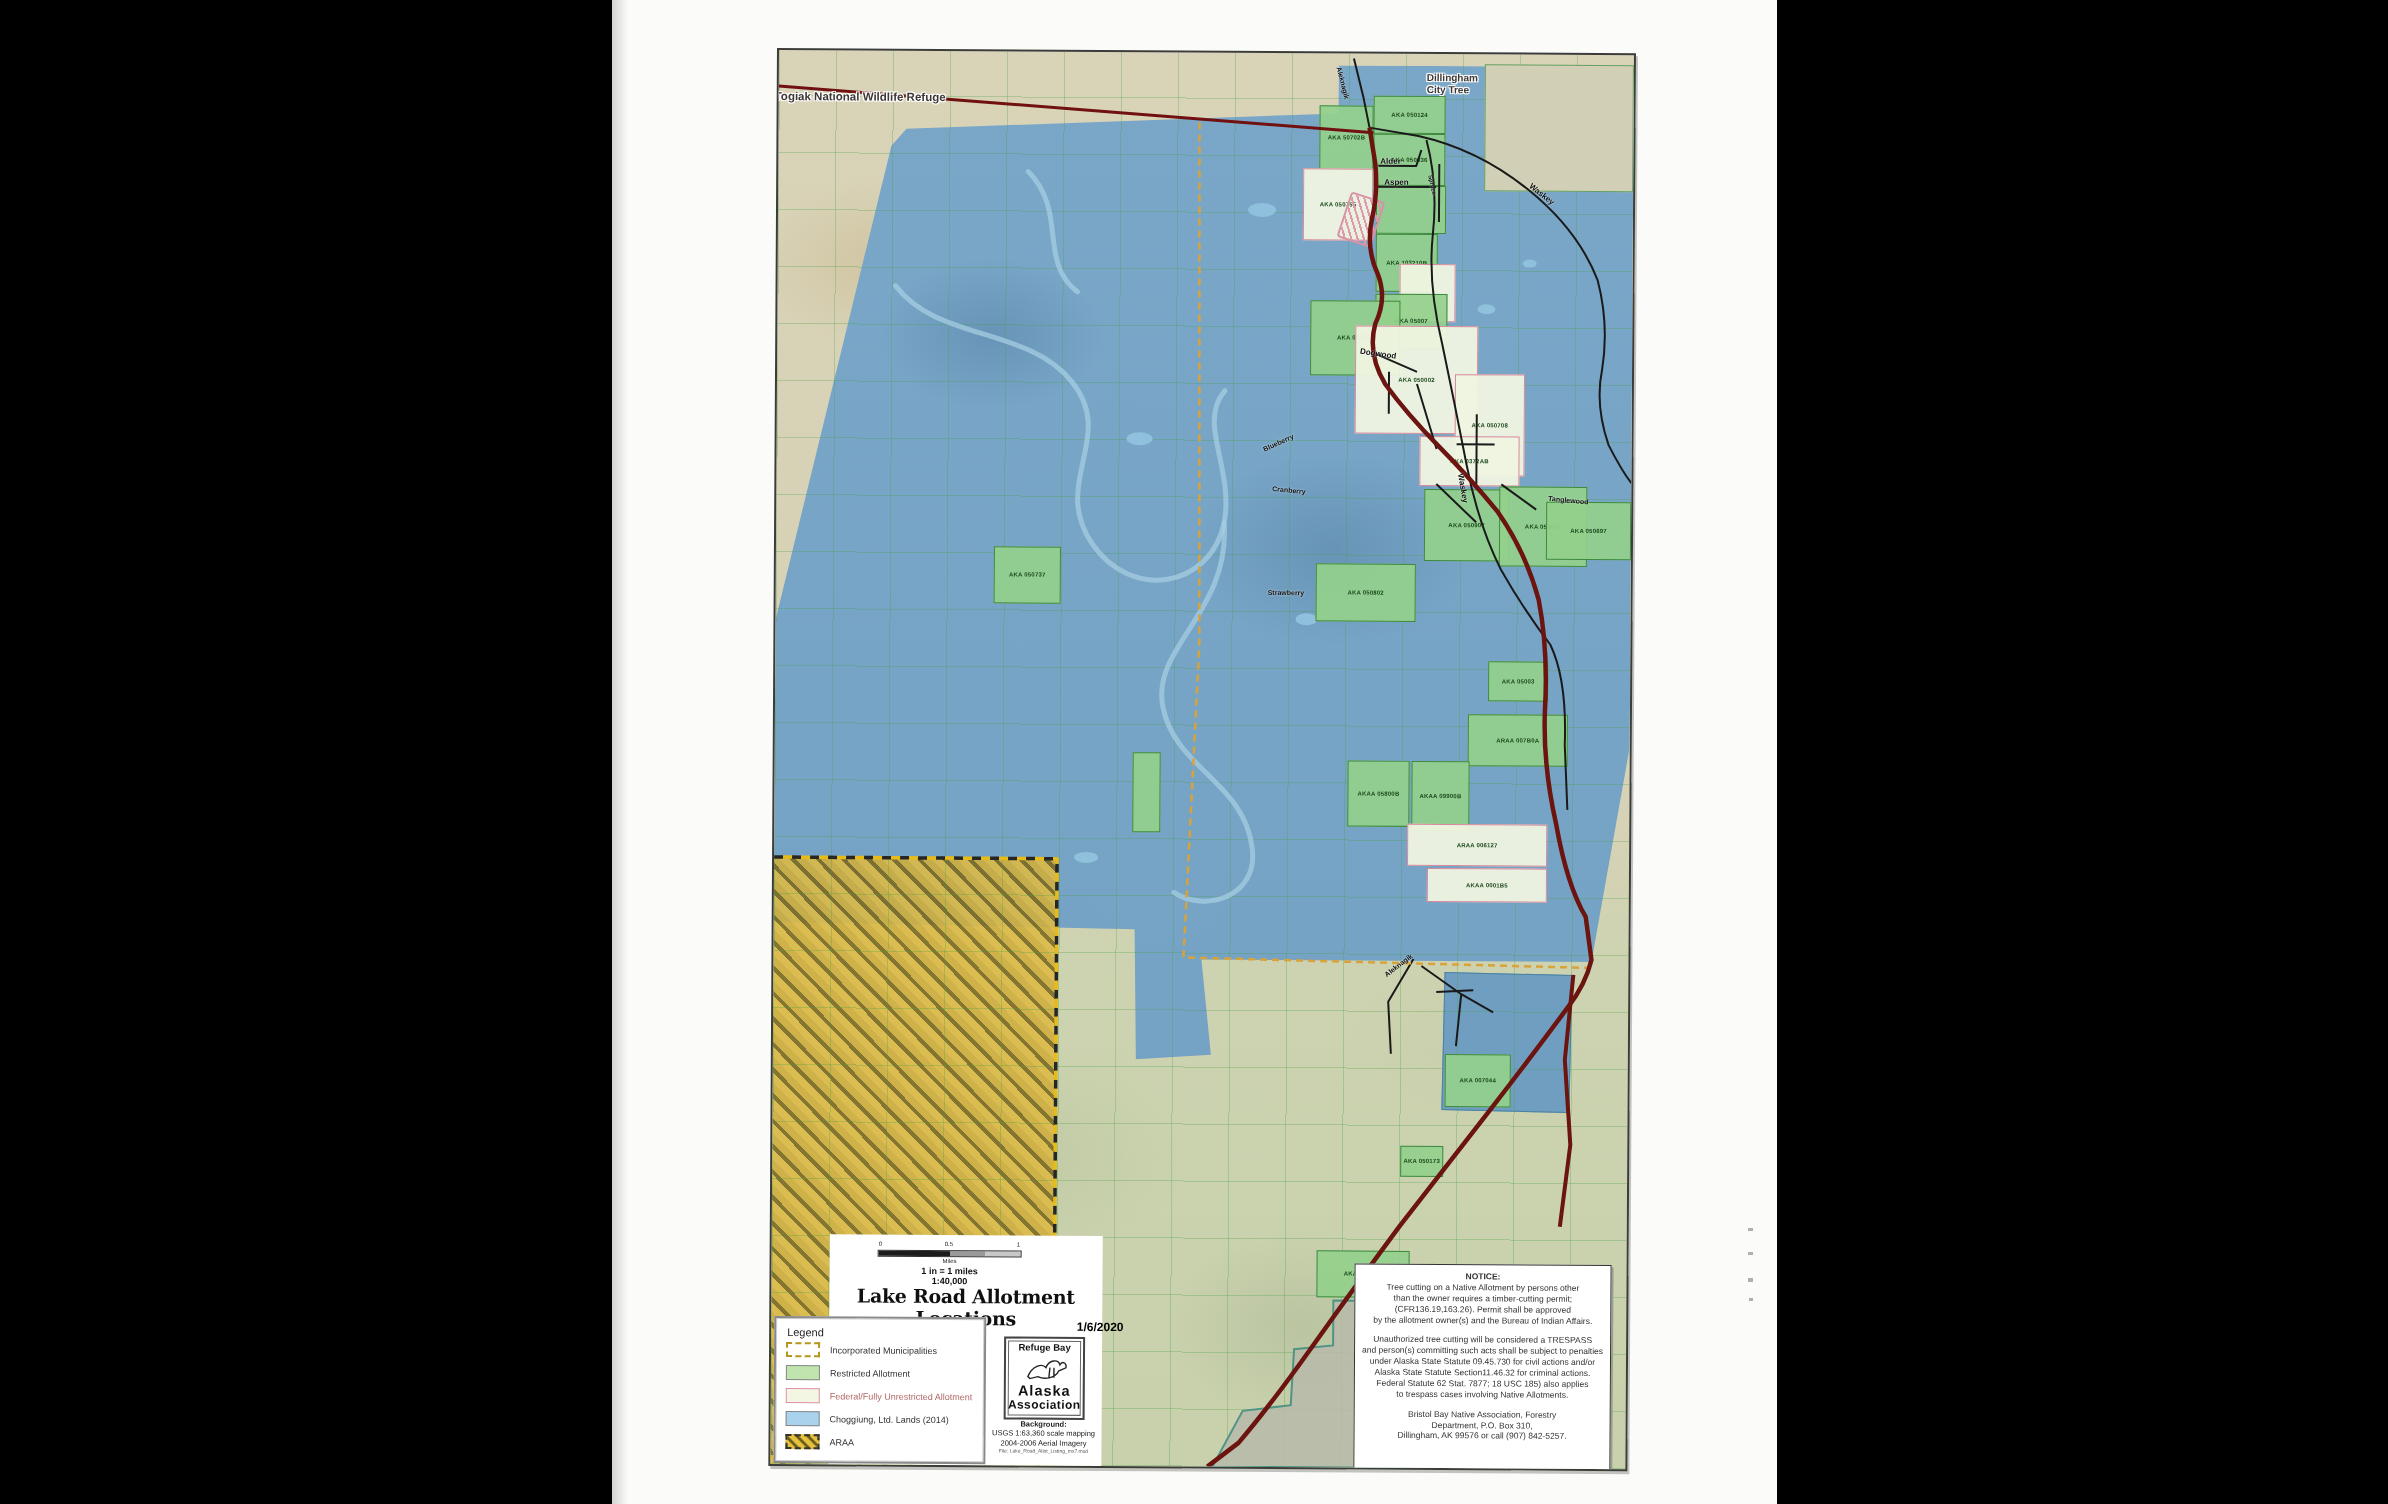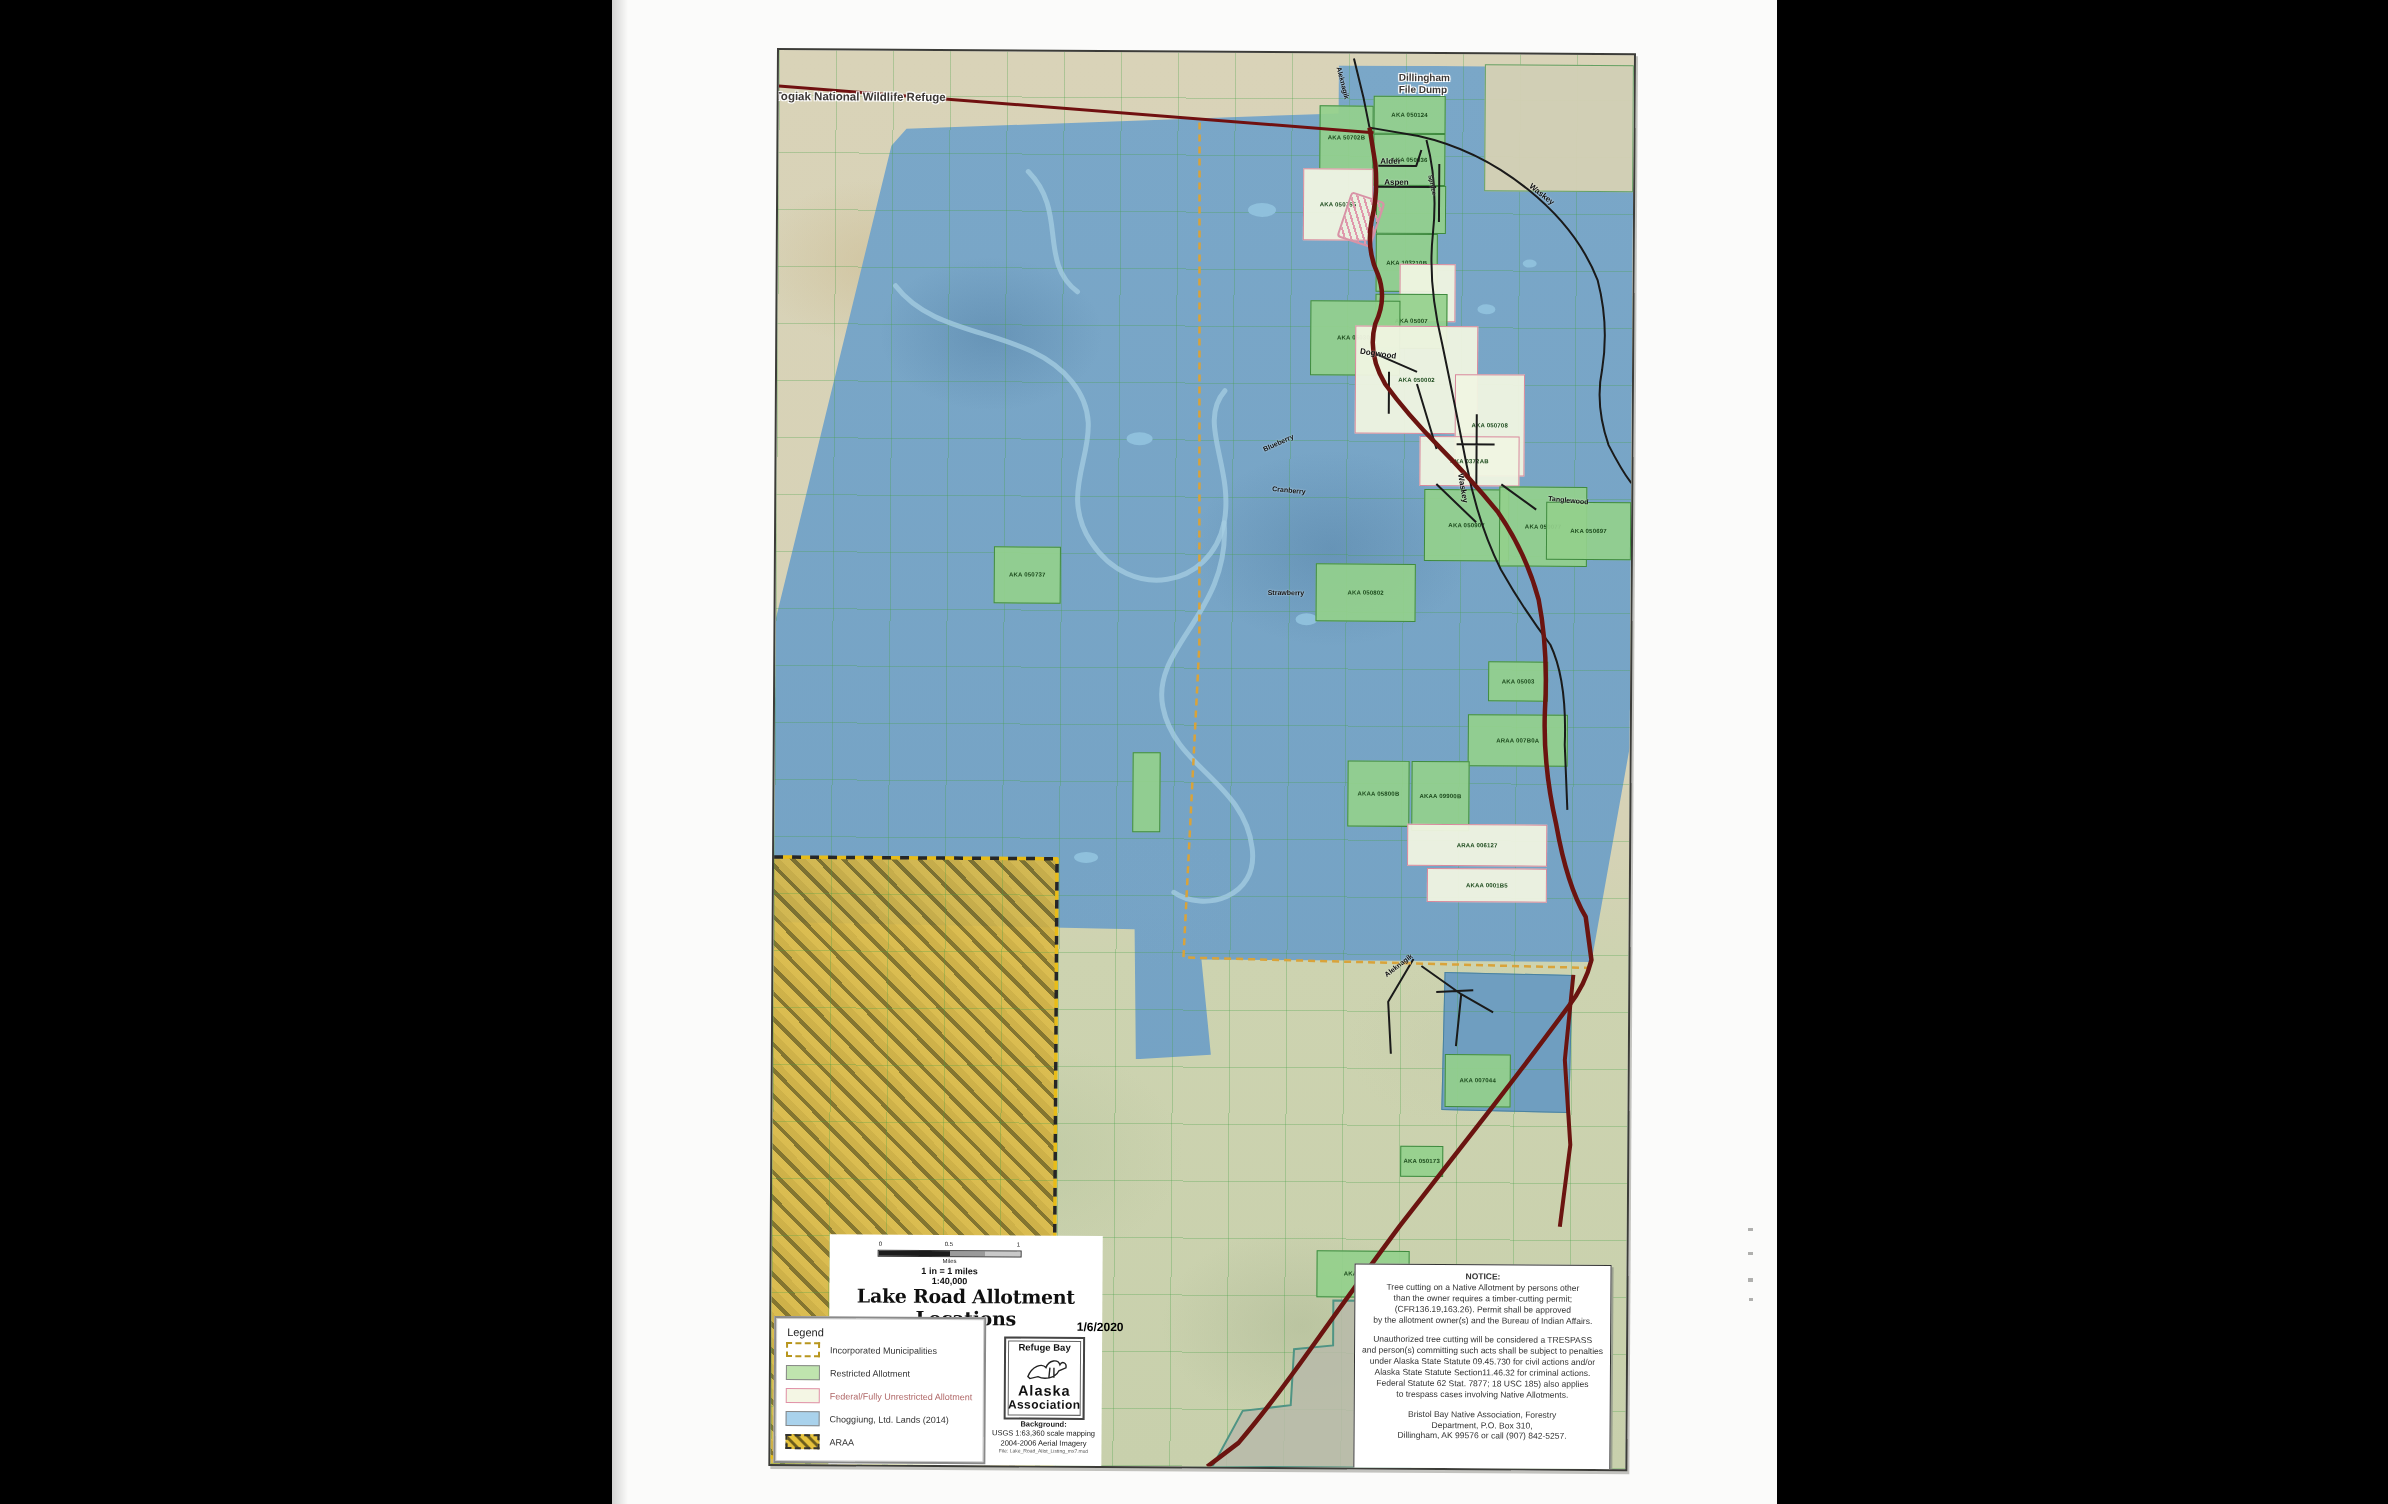--- a/index.html
+++ b/index.html
@@ -228,23 +228,23 @@
         <div class="street" style="left: 684px; top: 415px; font-size: 8px; transform: rotate(80deg); transform-origin: 0px 50%;">Waskey</div>
         <div class="street" style="left: 583px; top: 293px; font-size: 8px; transform: rotate(8deg); transform-origin: 0px 50%;">Dogwood</div>
         <div class="street" style="left: 487px; top: 393px; font-size: 7px; transform: rotate(-25deg); transform-origin: 0px 50%;">Blueberry</div>
         <div class="street" style="left: 496px; top: 432px; font-size: 7px; transform: rotate(5deg); transform-origin: 0px 50%;">Cranberry</div>
         <div class="street" style="left: 492px; top: 536px; font-size: 7px; transform: rotate(0deg); transform-origin: 0px 50%;">Strawberry</div>
         <div class="street" style="left: 772px; top: 440px; font-size: 7px; transform: rotate(5deg); transform-origin: 0px 50%;">Tanglewood</div>
         <div class="street" style="left: 612px; top: 918px; font-size: 7px; transform: rotate(-38deg); transform-origin: 0px 50%;">Aleknagik</div>
       </div>
 
     <div class="halo" style="left:-4px;top:40px;font-size:11.5px;">Togiak National Wildlife Refuge</div>
-    <div class="halo" style="left:620px;top:18px;font-size:10px;text-align:left;line-height:1.2;">
+    <div class="halo" style="left:648px;top:18px;font-size:10px;text-align:left;line-height:1.2;">
       <div>Dillingham</div>
-      <div>File Dump</div>
+      <div>City Tree</div>
     </div>
 
     <div id="titlepanel">
       <div id="scalewrap">
         <div id="scaleticks">
           <span style="left:0;">0</span>
           <span style="left:66px;">0.5</span>
           <span style="left:138px;">1</span>
         </div>
         <div id="scalebar"></div>

